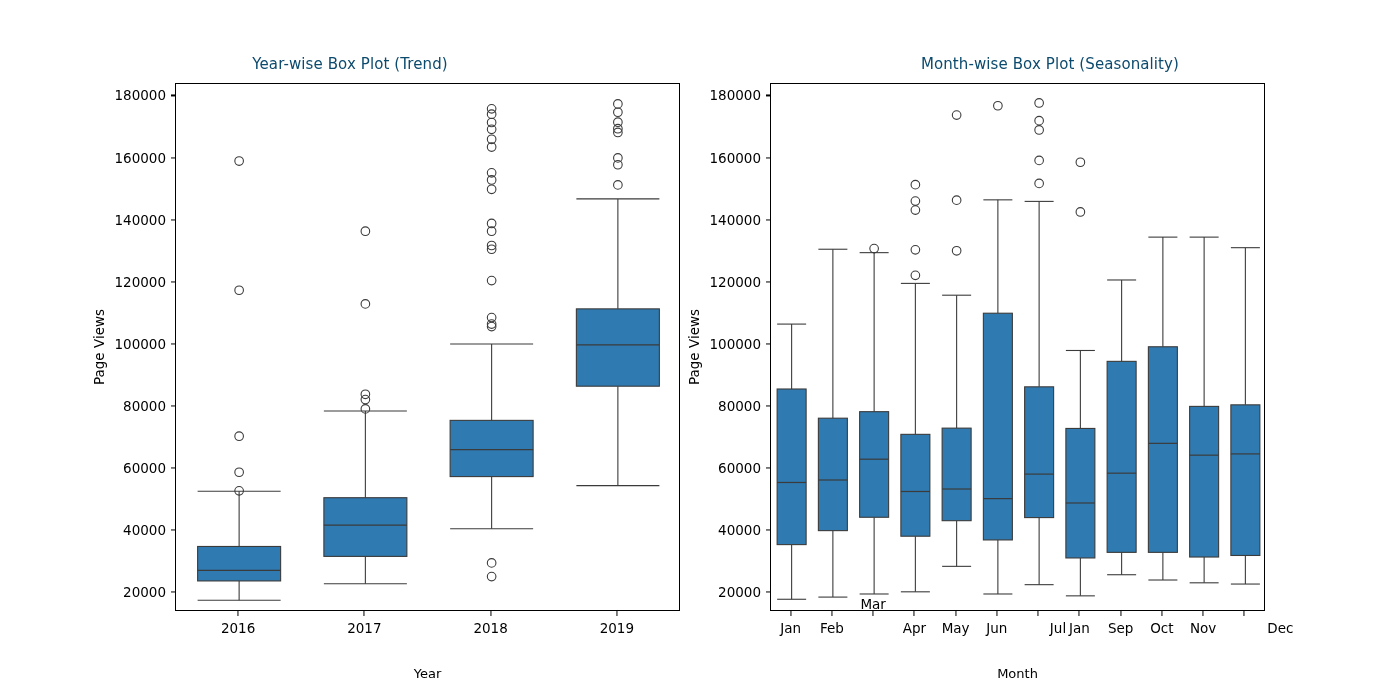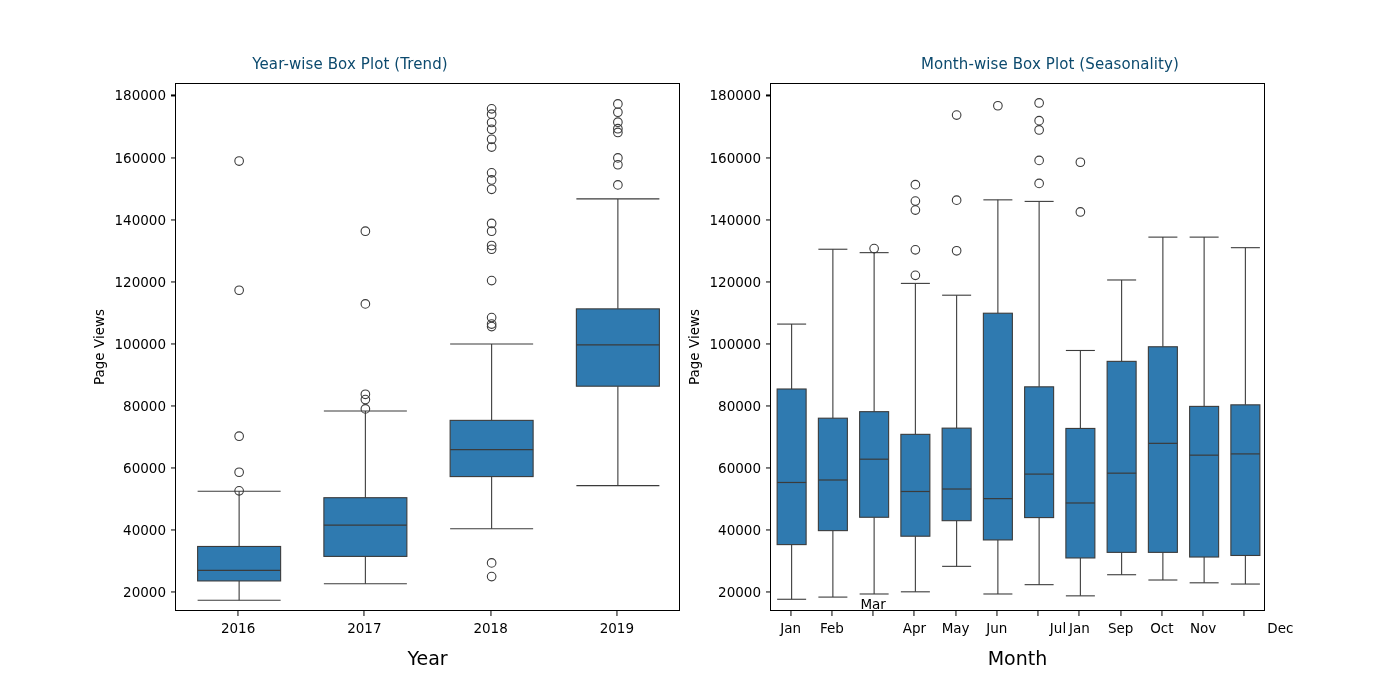--- a/index.html
+++ b/index.html
@@ -77,22 +77,23 @@
   .xtick-mark {
     position: absolute;
     width: 1.1px;
     height: 4.5px;
     background: #000;
     transform: translateX(-50%);
   }
   .axis-label-x {
     position: absolute;
     transform: translateX(-50%);
-    font-size: 19px;
+    font-size: 13px;
     white-space: nowrap;
+    margin-top: 19px;
   }
   .axis-label-y {
     position: absolute;
     transform-origin: 50% 50%;
     font-size: 13.5px;
     white-space: nowrap;
   }
 </style>
 </head>
 <body>

